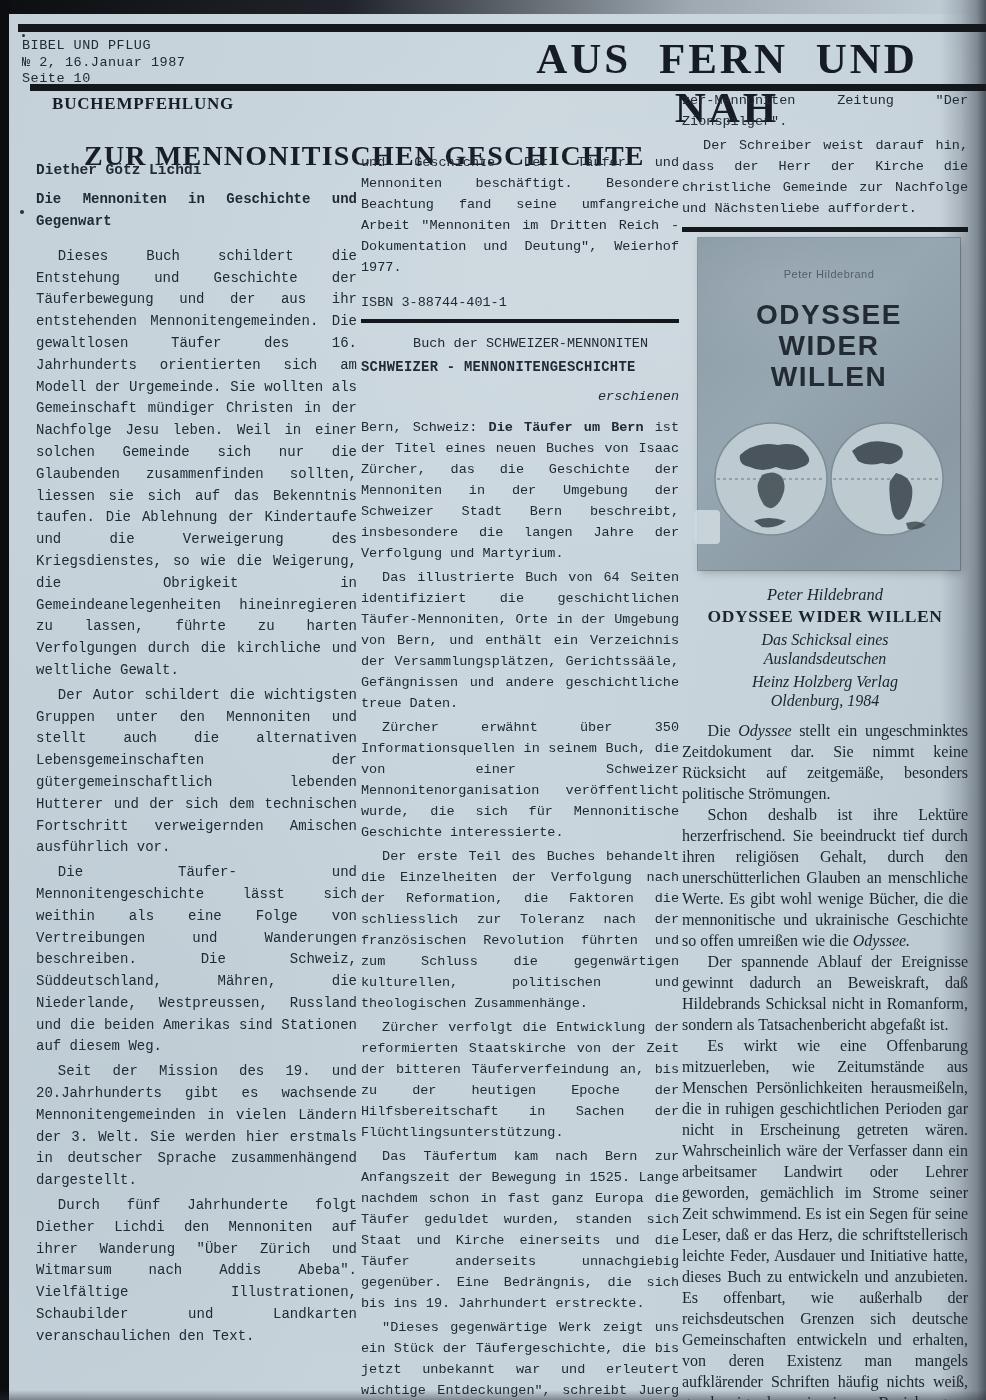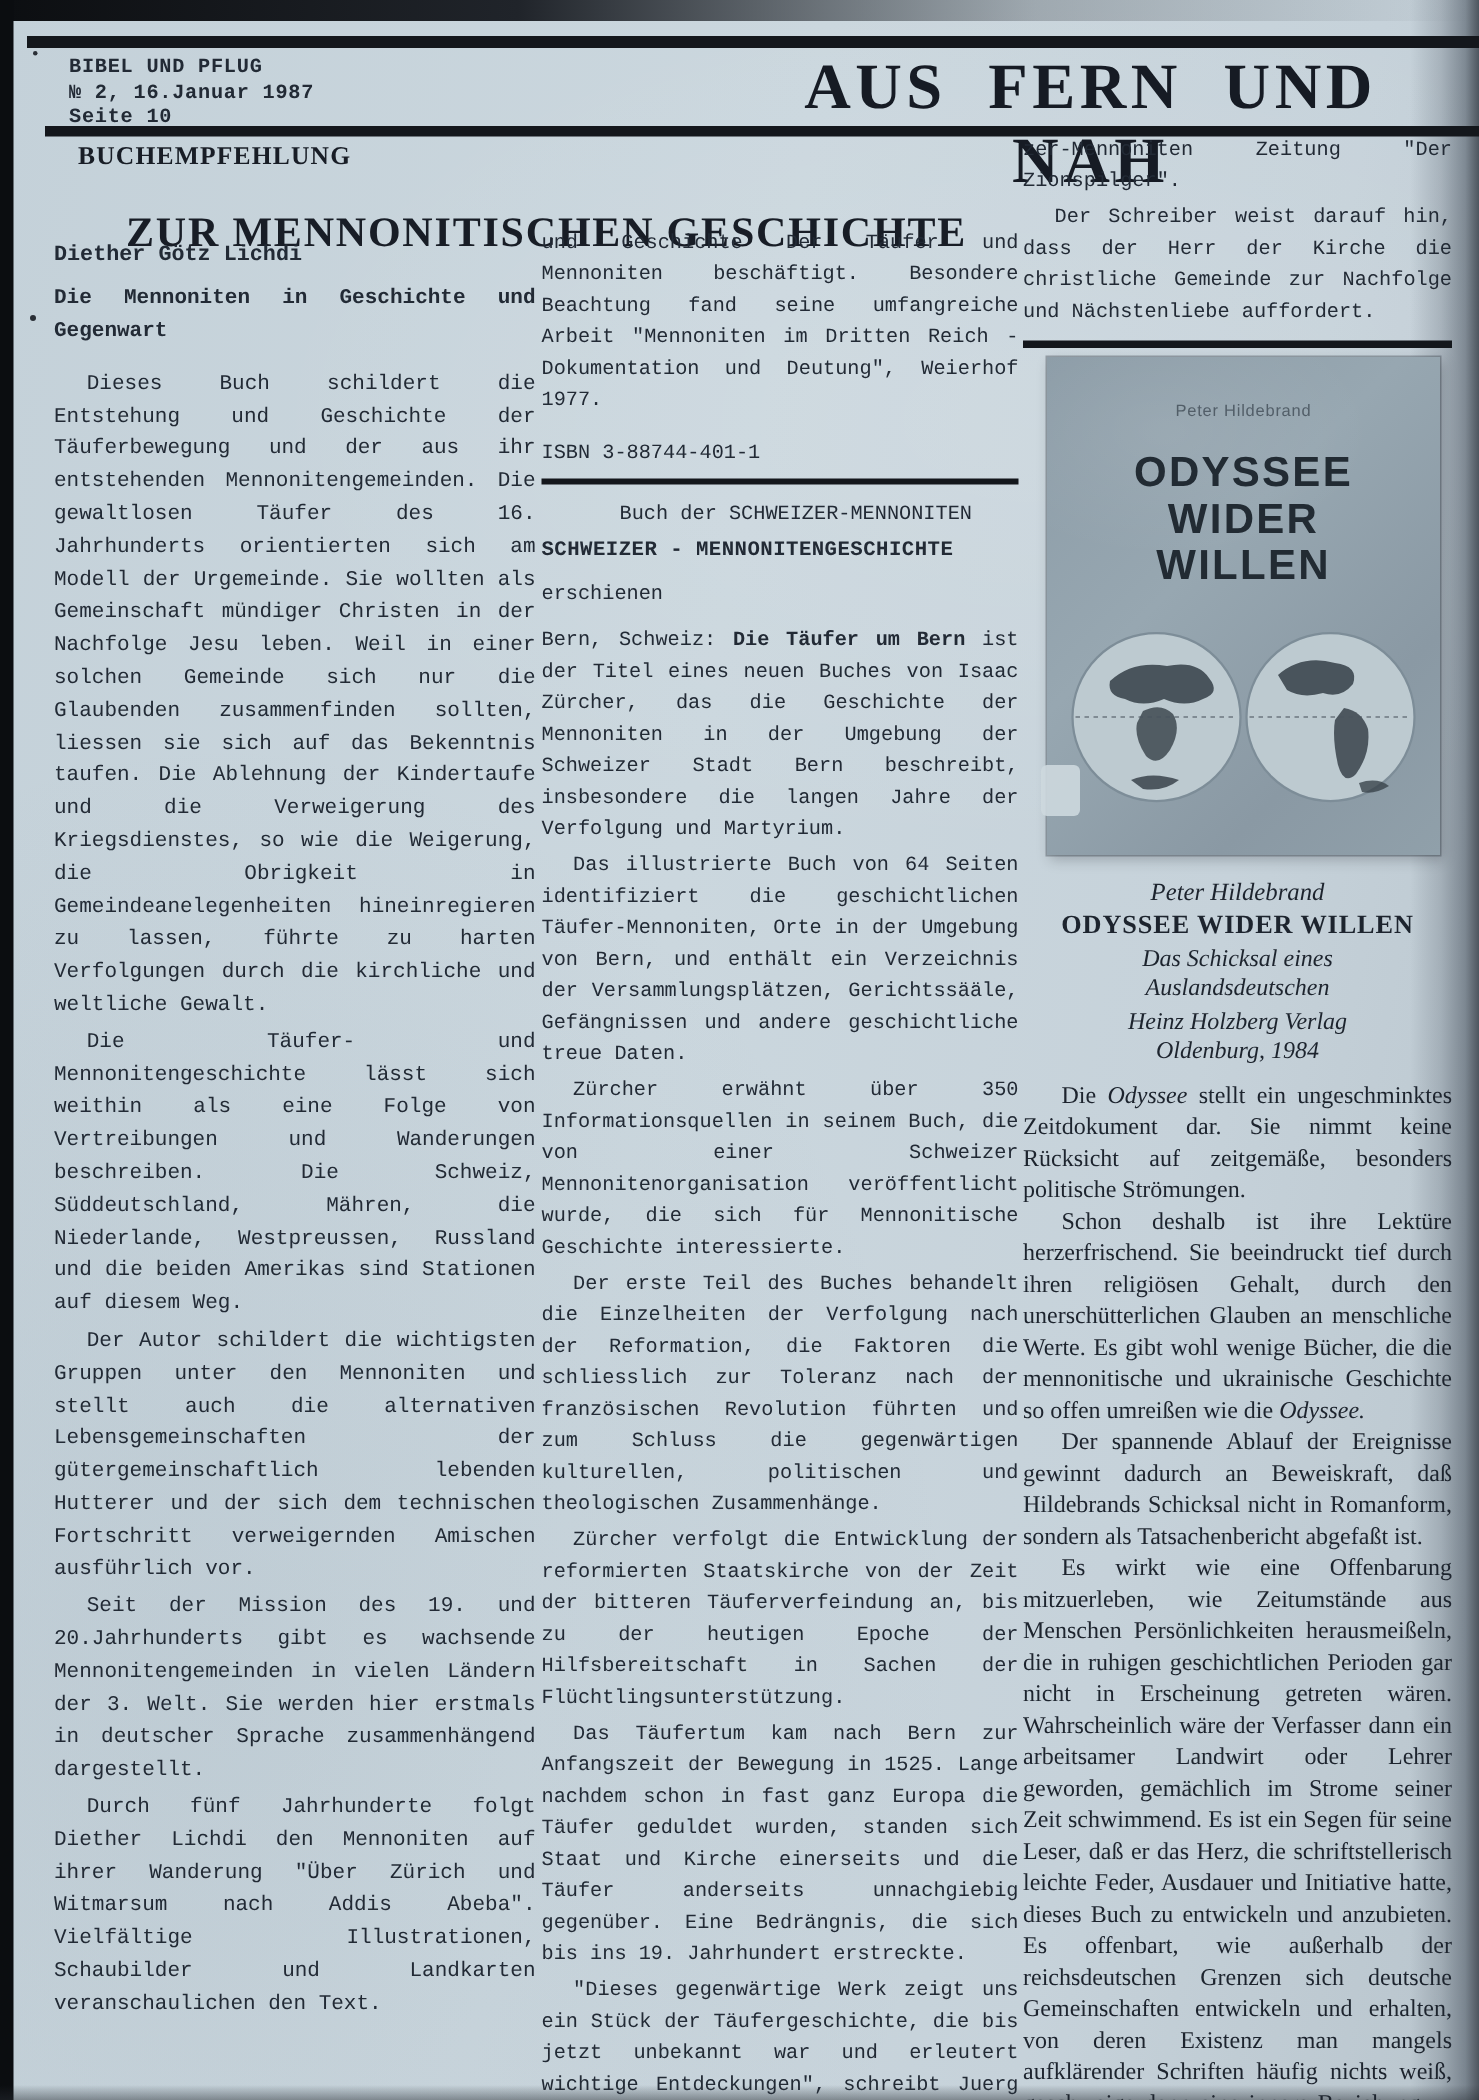--- a/index.html
+++ b/index.html
@@ -21,21 +21,21 @@
   .edge-right{position:absolute;right:0;top:0;width:46px;height:100%;
     background:linear-gradient(90deg,rgba(90,100,112,0) 0%,rgba(90,100,112,.28) 45%,rgba(70,80,92,.55) 80%,#4e565f 100%);}
   .edge-bottom{position:absolute;left:0;bottom:0;width:100%;height:10px;
     background:linear-gradient(0deg,rgba(40,45,52,.45),rgba(40,45,52,0));}
   .speck{position:absolute;background:#2a2f36;border-radius:50%;}
 
   .rule{position:absolute;background:#14171c;}
   .rule-top{left:18px;right:0;top:24px;height:8px;}
   .rule-header{left:30px;right:0;top:84px;height:7px;}
 
-  .masthead-left{position:absolute;left:46px;top:38px;font-weight:bold;font-size:13.5px;line-height:16.5px;letter-spacing:.5px;}
+  .masthead-left{position:absolute;left:22px;top:38px;font-weight:normal;font-size:13.5px;line-height:16.5px;letter-spacing:.5px;}
   .section-title{
     position:absolute;right:24px;top:34px;width:470px;text-align:center;
     font-family:"Liberation Serif","DejaVu Serif",serif;
     font-weight:bold;font-size:43px;letter-spacing:3px;word-spacing:14px;color:#161b24;
   }
 
   .kicker1{position:absolute;left:52px;top:94px;font-family:"Liberation Serif","DejaVu Serif",serif;font-weight:bold;font-size:17px;letter-spacing:.8px;color:#181d26;}
   .headline1{position:absolute;left:84px;top:120px;font-family:"Liberation Serif","DejaVu Serif",serif;font-weight:bold;font-size:28px;letter-spacing:1.2px;color:#181d26;margin-top:20px;}
 
   .col{position:absolute;font-size:14px;line-height:21.8px;text-align:justify;}
@@ -45,21 +45,21 @@
 
   .col p{margin:0 0 3px 0;text-indent:2.6ch;}
   .col p.noindent{text-indent:0;}
   .tw-author{font-weight:bold;font-size:14.5px;margin:0 0 6px 0;}
   .tw-booktitle{font-weight:bold;font-size:14px;line-height:22px;margin:0 0 18px 0;}
   .tw-subhead{font-weight:bold;font-size:14px;line-height:22px;margin:0 0 14px 0;}
   .isbn-line{margin:14px 0 0 0;font-size:13.5px;}
   .isbn-rule{height:4px;background:#14171c;margin:6px 0 10px 0;}
   .kicker2{margin:4px 0 8px 0;text-indent:0;text-align:center;font-size:13.5px;}
   .headline2{font-weight:bold;font-size:13.8px;margin:0 0 8px 0;letter-spacing:.3px;}
-  .erschienen{text-align:left;margin:0 0 10px 0;}
+  .erschienen{text-align:right;margin:0 0 10px 0;font-style:italic;}
   .b{font-weight:bold;}
   .col3-rule{height:5px;background:#14171c;margin:8px 0 6px 0;}
 
   
   .cover{
     position:relative;margin:4px 0 0 16px;width:262px;height:332px;
     background:
       radial-gradient(ellipse 200px 120px at 30% 15%, rgba(255,255,255,.08), rgba(0,0,0,0) 70%),
       linear-gradient(135deg,#8c9ca7 0%,#97a7b1 40%,#8a99a4 75%,#90a0aa 100%);
     box-shadow:0 0 0 1px rgba(40,48,56,.35), 2px 3px 8px rgba(30,36,44,.25);
@@ -102,22 +102,22 @@
   </div>
   <div class="section-title">AUS FERN UND NAH</div>
 
   <div class="kicker1">BUCHEMPFEHLUNG</div>
   <div class="headline1">ZUR MENNONITISCHEN GESCHICHTE</div>
 
   <div class="col col1">
     <div class="tw-author">Diether Götz Lichdi</div>
     <div class="tw-subhead">Die Mennoniten in Geschichte und Gegenwart</div>
     <p>Dieses Buch schildert die Entstehung und Geschichte der Täuferbewegung und der aus ihr entstehenden Mennonitengemeinden. Die gewaltlosen Täufer des 16. Jahrhunderts orientierten sich am Modell der Urgemeinde. Sie wollten als Gemeinschaft mündiger Christen in der Nachfolge Jesu leben. Weil in einer solchen Gemeinde sich nur die Glaubenden zusammenfinden sollten, liessen sie sich auf das Bekenntnis taufen. Die Ablehnung der Kindertaufe und die Verweigerung des Kriegsdienstes, so wie die Weigerung, die Obrigkeit in Gemeindeanelegenheiten hineinregieren zu lassen, führte zu harten Verfolgungen durch die kirchliche und weltliche Gewalt.</p>
+    <p>Der Autor schildert die wichtigsten Gruppen unter den Mennoniten und stellt auch die alternativen Lebensgemeinschaften der gütergemeinschaftlich lebenden Hutterer und der sich dem technischen Fortschritt verweigernden Amischen ausführlich vor.</p>
     <p>Die Täufer- und Mennonitengeschichte lässt sich weithin als eine Folge von Vertreibungen und Wanderungen beschreiben. Die Schweiz, Süddeutschland, Mähren, die Niederlande, Westpreussen, Russland und die beiden Amerikas sind Stationen auf diesem Weg.</p>
-    <p>Der Autor schildert die wichtigsten Gruppen unter den Mennoniten und stellt auch die alternativen Lebensgemeinschaften der gütergemeinschaftlich lebenden Hutterer und der sich dem technischen Fortschritt verweigernden Amischen ausführlich vor.</p>
     <p>Seit der Mission des 19. und 20.Jahrhunderts gibt es wachsende Mennonitengemeinden in vielen Ländern der 3. Welt. Sie werden hier erstmals in deutscher Sprache zusammenhängend dargestellt.</p>
     <p>Durch fünf Jahrhunderte folgt Diether Lichdi den Mennoniten auf ihrer Wanderung "Über Zürich und Witmarsum nach Addis Abeba". Vielfältige Illustrationen, Schaubilder und Landkarten veranschaulichen den Text.</p>
 
   </div>
 
   <div class="col col2">
     <p class="noindent">und Geschichte Der Täufer und Mennoniten beschäftigt. Besondere Beachtung fand seine umfangreiche Arbeit "Mennoniten im Dritten Reich - Dokumentation und Deutung", Weierhof 1977.</p>
     <div class="isbn-line">ISBN 3-88744-401-1</div>
     <div class="isbn-rule"></div>
     <p class="kicker2">Buch der SCHWEIZER-MENNONITEN</p>

